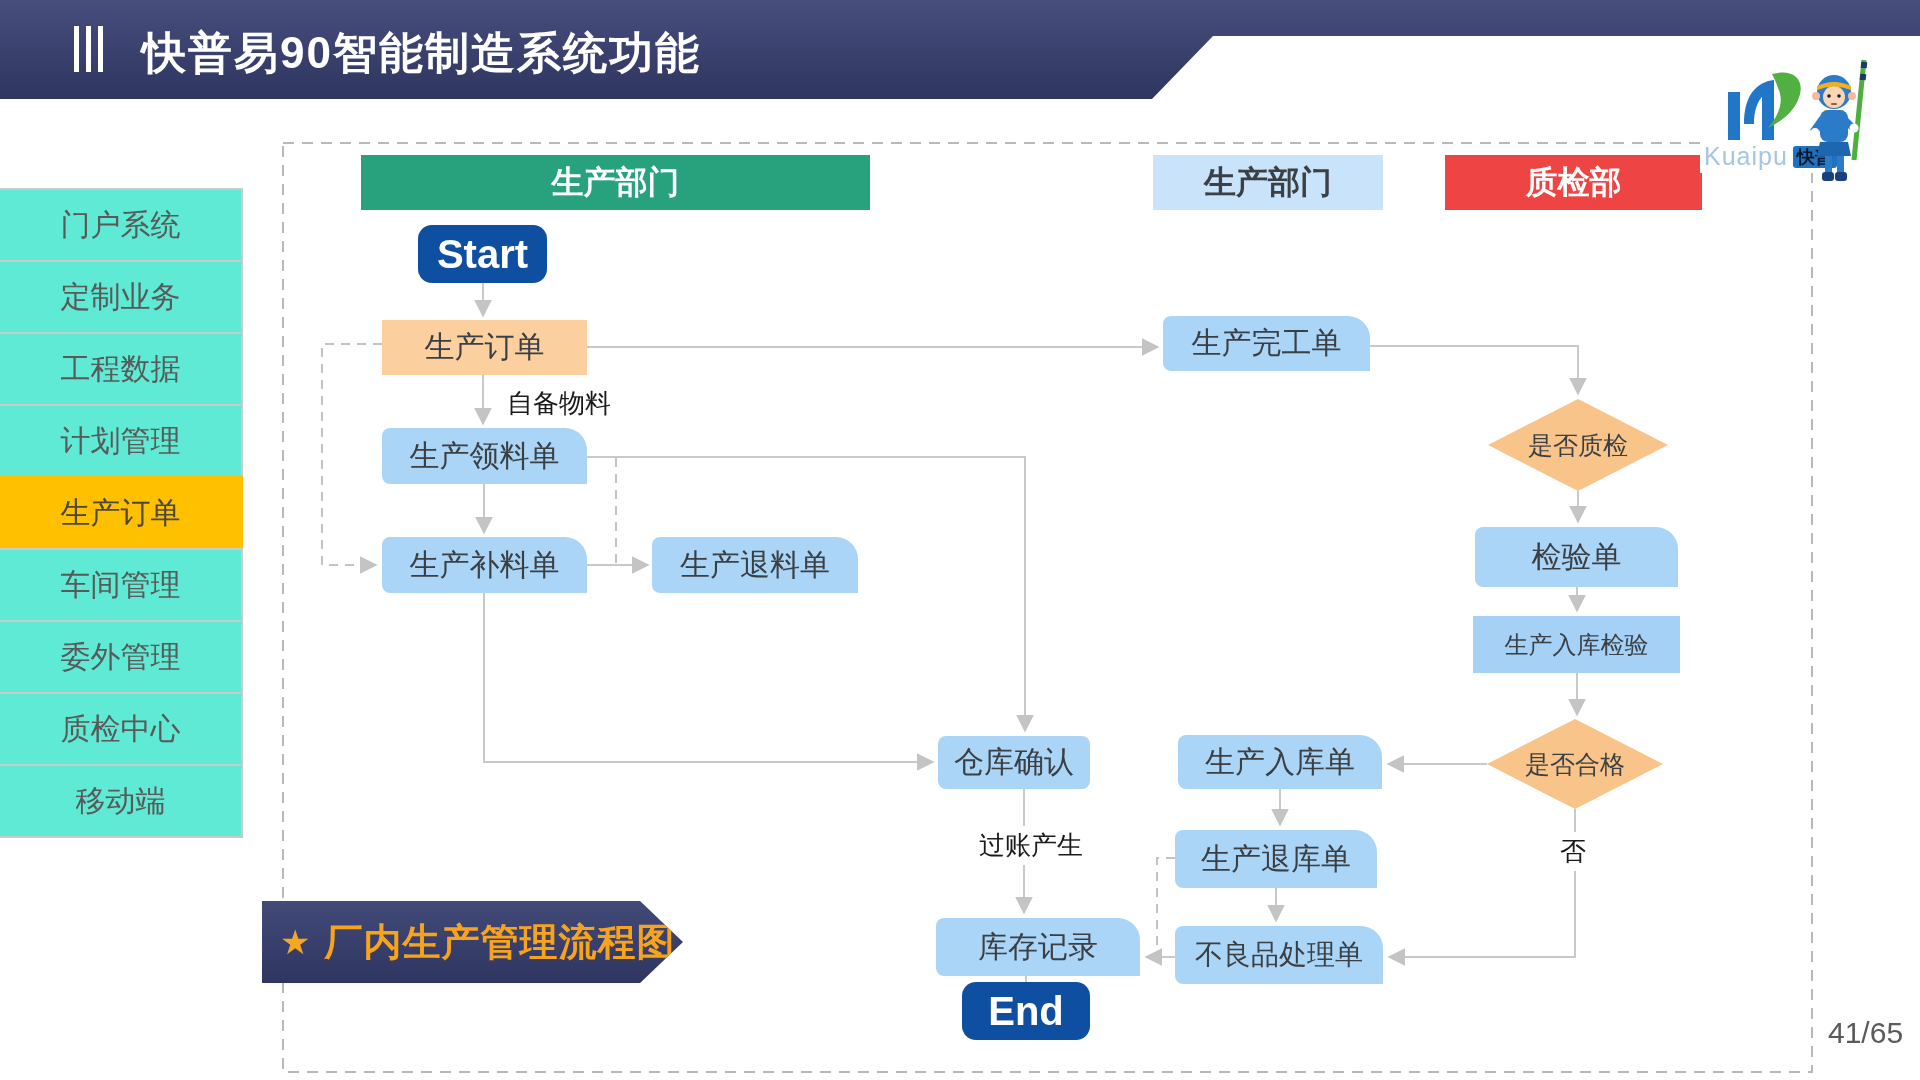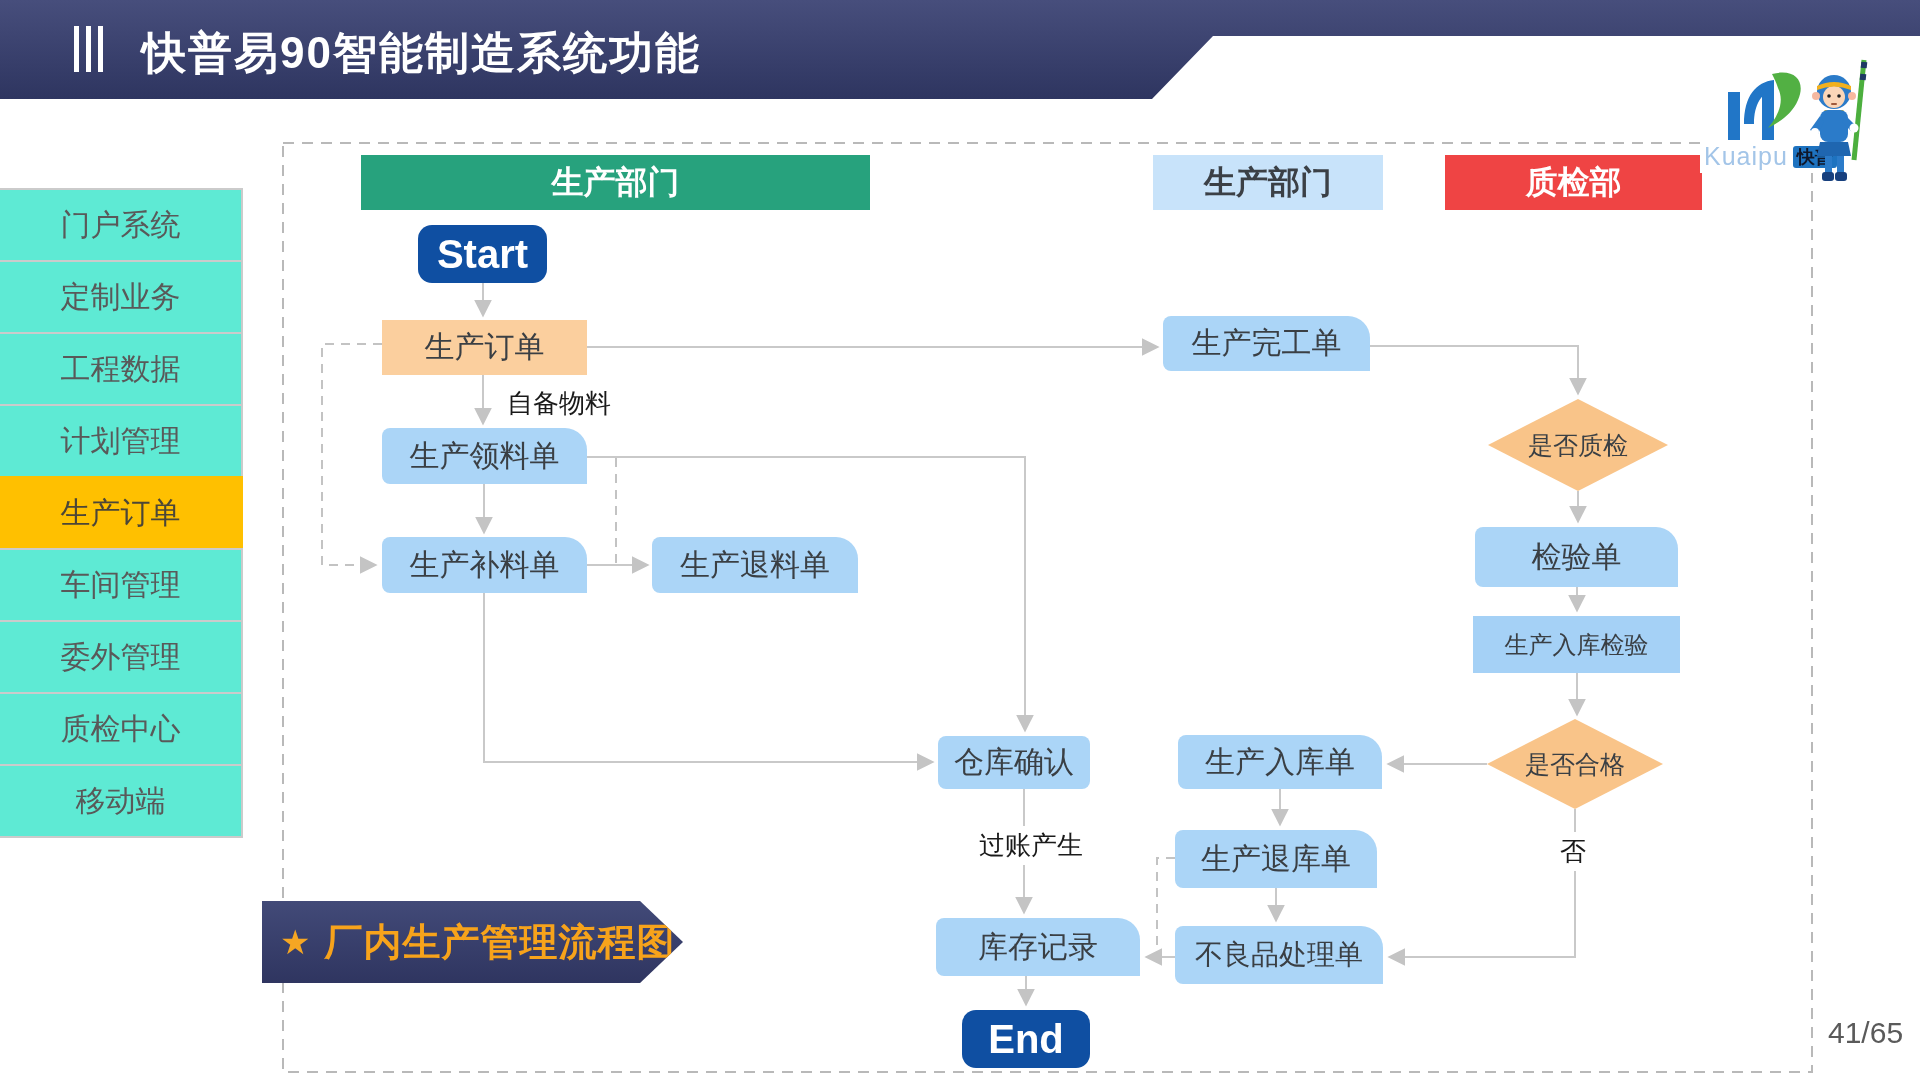--- a/index.html
+++ b/index.html
@@ -167,21 +167,21 @@
   <div class="lane lane-deep" style="left:1445px;width:257px;">质检部</div>
 
   <div class="node pill" style="left:418px;top:225px;width:129px;height:58px;">Start</div>
   <div class="node rect-orange" style="left:382px;top:320px;width:205px;height:55px;">生产订单</div>
   <div class="node card" style="left:382px;top:428px;width:205px;height:56px;">生产领料单</div>
   <div class="node card" style="left:382px;top:537px;width:205px;height:56px;">生产补料单</div>
   <div class="node card" style="left:652px;top:537px;width:206px;height:56px;">生产退料单</div>
 
   <div class="node card" style="left:938px;top:736px;width:152px;height:53px;border-radius:8px;">仓库确认</div>
   <div class="node card" style="left:936px;top:918px;width:204px;height:58px;">库存记录</div>
-  <div class="node pill" style="left:962px;top:1010px;width:128px;height:58px;">End</div>
+  <div class="node pill" style="left:962px;top:982px;width:128px;height:58px;">End</div>
 
   <div class="node card" style="left:1163px;top:316px;width:207px;height:55px;">生产完工单</div>
   <div class="node card" style="left:1178px;top:735px;width:204px;height:54px;">生产入库单</div>
   <div class="node card" style="left:1175px;top:830px;width:202px;height:58px;">生产退库单</div>
   <div class="node card" style="left:1175px;top:926px;width:208px;height:58px;font-size:28px;">不良品处理单</div>
 
   <div class="node diamond" style="left:1488px;top:399px;width:180px;height:92px;">
     <span>是否</span>
     <span>质检</span>
   </div>

